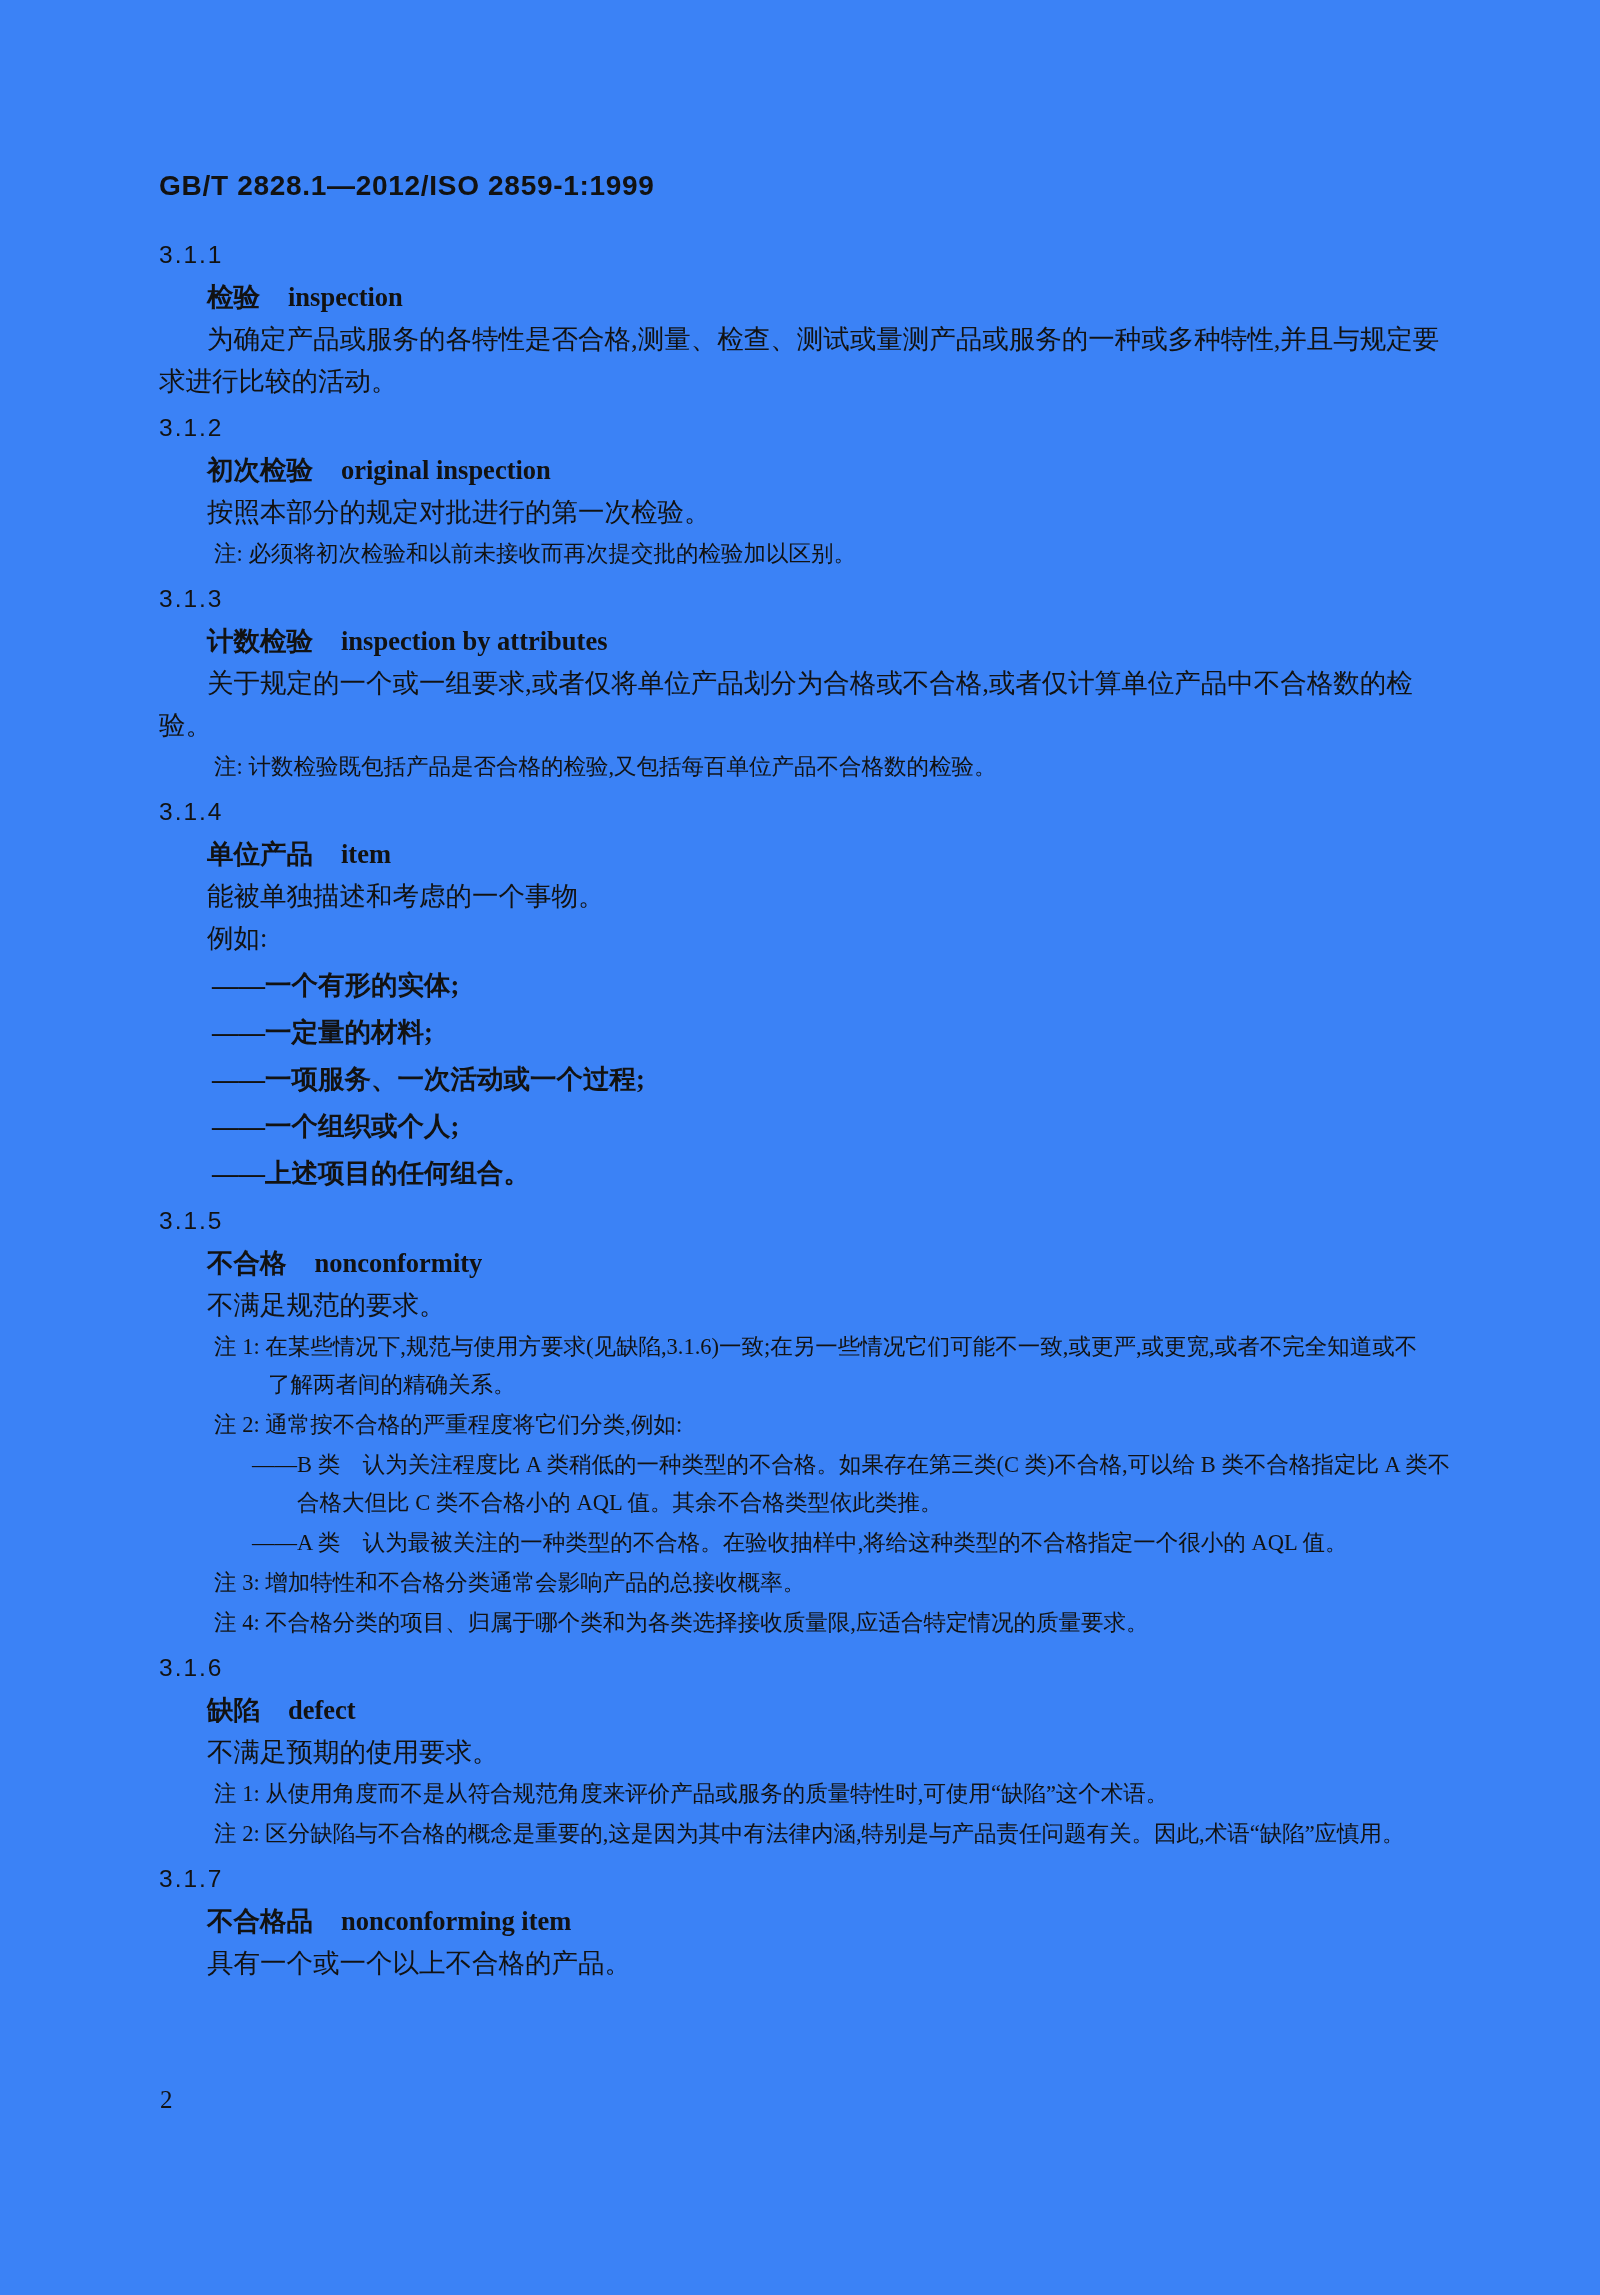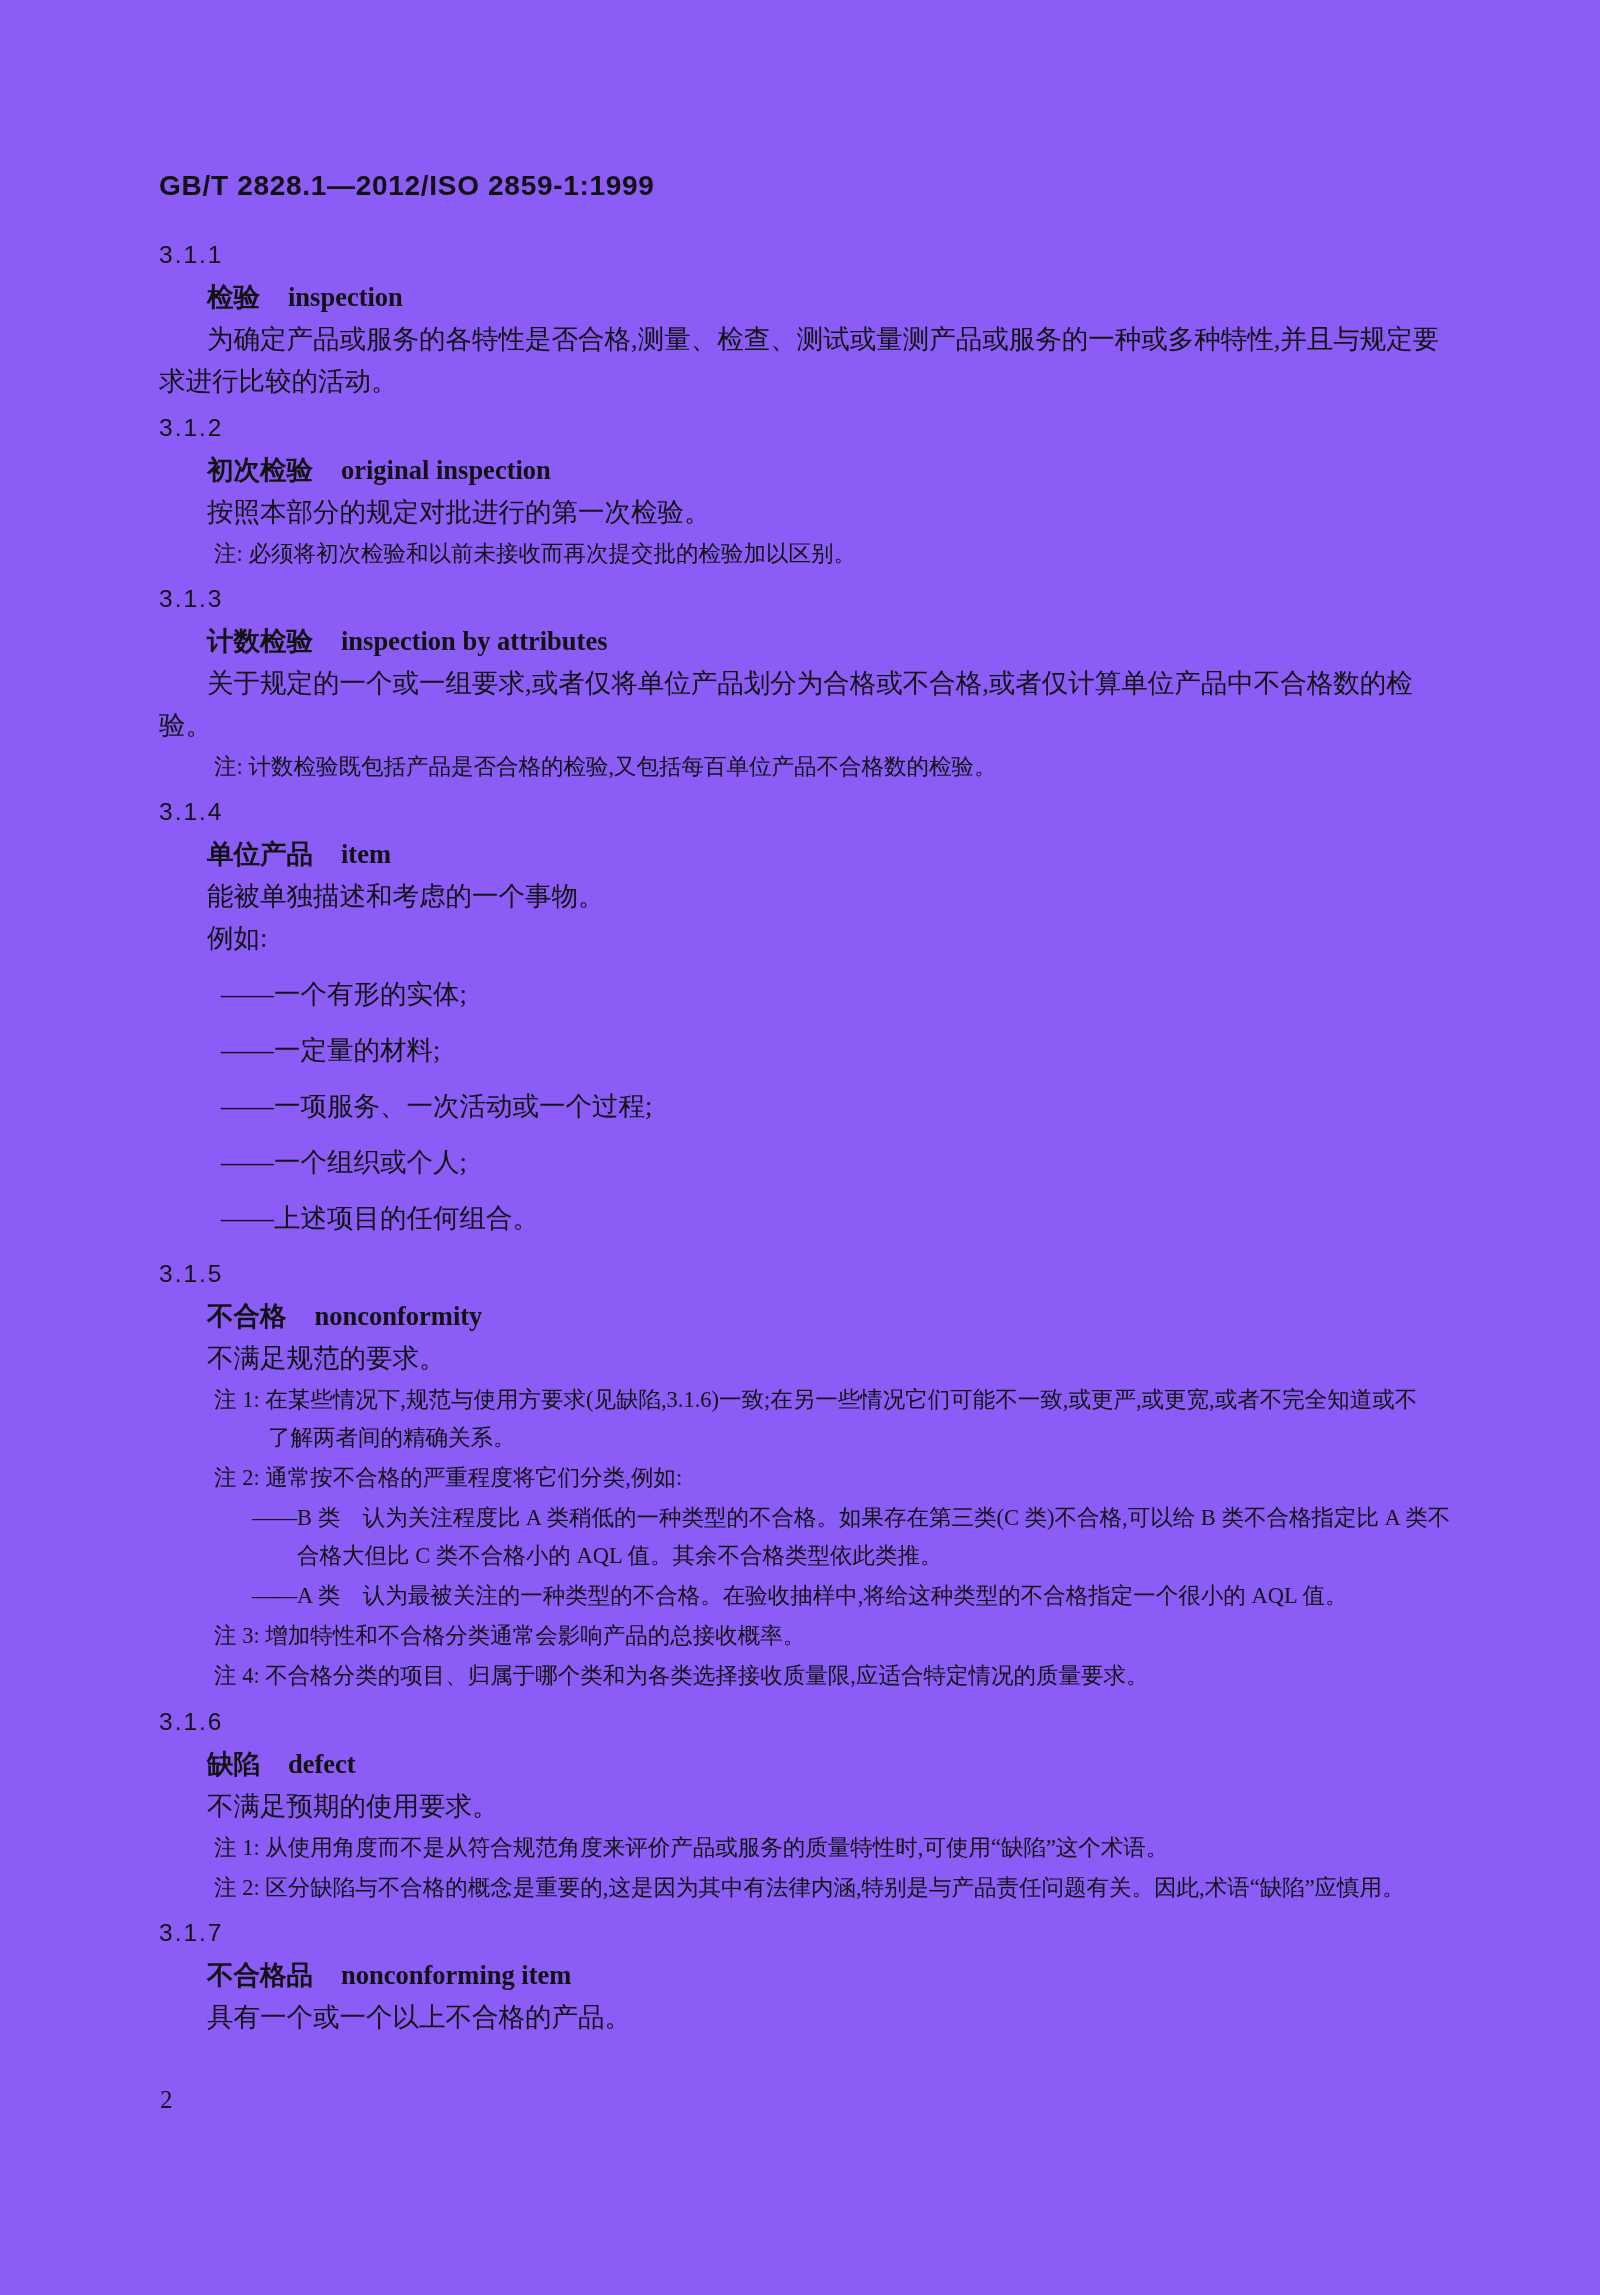--- a/index.html
+++ b/index.html
@@ -1,20 +1,20 @@
 <!DOCTYPE html>
 <html style="font-size:10.6px"><head>
 <meta charset="utf-8">
 <style>
   html, body { margin: 0; padding: 0; }
   .page {
     position: relative;
     width: 1600px;
     height: 2295px;
-    background: #8b5cf6;
+    background: #3b82f6;
     color: #121212;
     font-family: "Liberation Serif", "DejaVu Serif", serif;
     overflow: hidden;
   }
   .content {
     position: absolute;
     left: 159px;
     top: 171px;
     width: 1293px;
   }
@@ -49,24 +49,25 @@
     font-weight: bold;
     margin-left: 28px;
   }
   .para {
     margin: 0;
     font-size: 26.5px;
     line-height: 42px;
     text-indent: 48px;
   }
   .list-item {
-    margin: 14px;
+    margin: 5px;
     font-size: 26.5px;
     line-height: 42px;
     padding-left: 48px;
+    font-weight: bold;
   }
   .list-item .dash { letter-spacing: 0; }
   .note {
     margin: 2px 16px;
     font-size: 22.5px;
     line-height: 38px;
     padding-left: 93px;
     text-indent: -54px;
   }
   .note-label { white-space: nowrap; }

